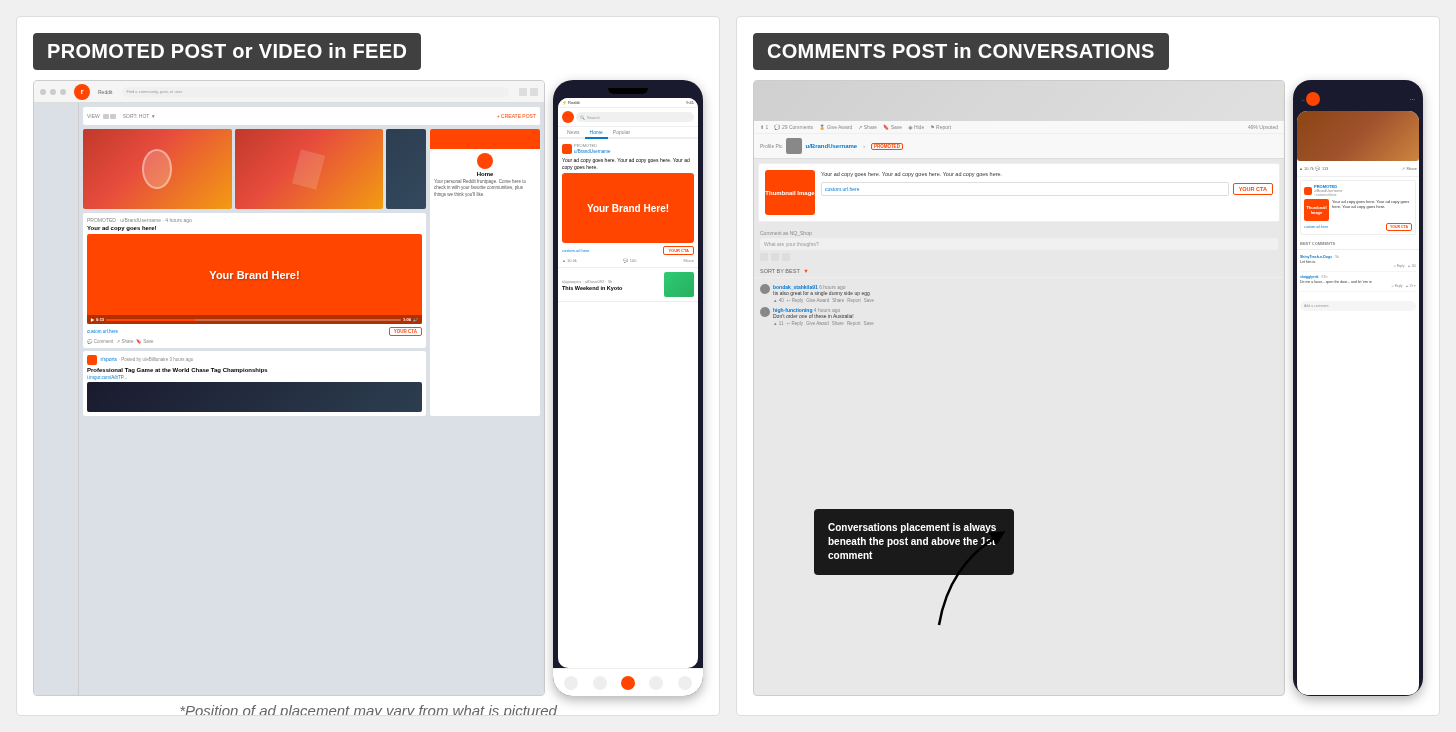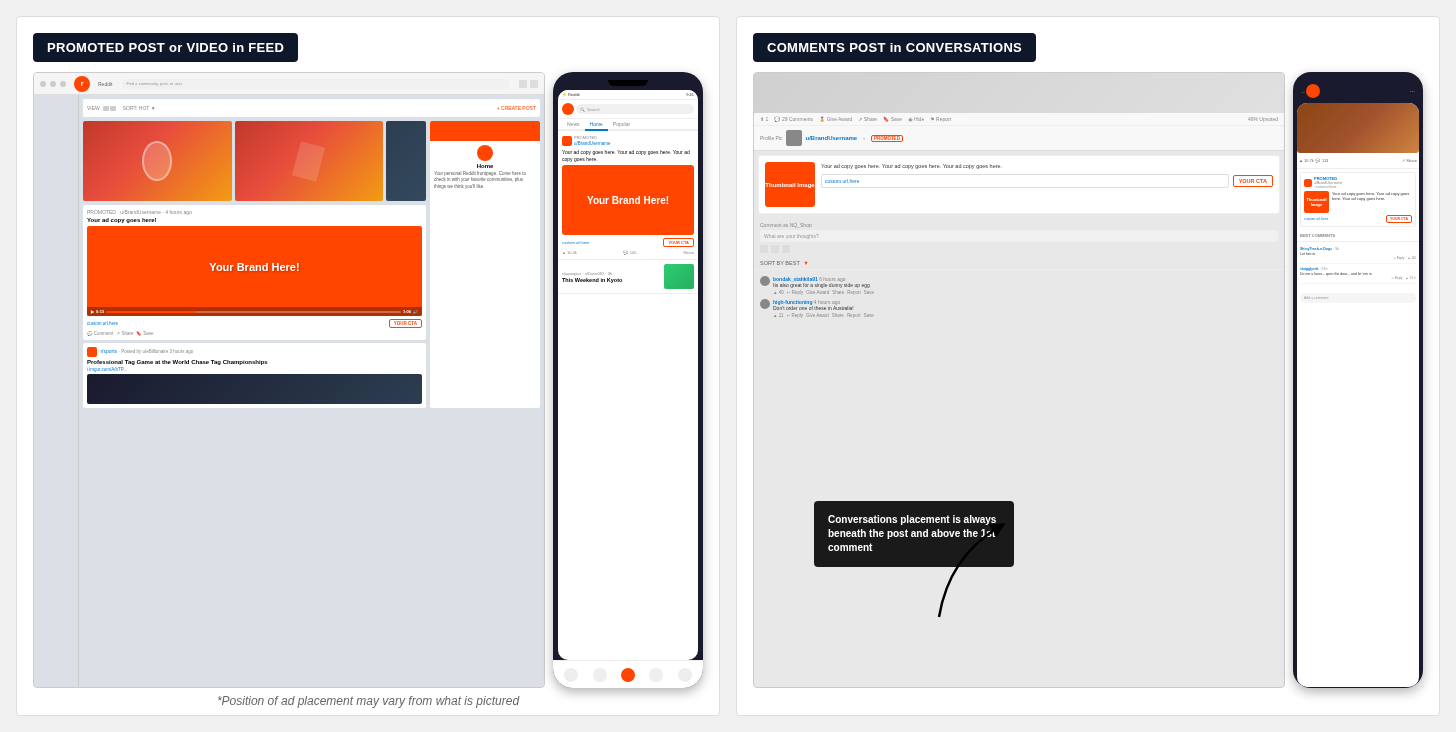--- a/index.html
+++ b/index.html
@@ -22,24 +22,24 @@
       flex: 1;
       background: white;
       border: 1px solid #ddd;
       border-radius: 4px;
       padding: 16px;
       position: relative;
       overflow: hidden;
     }
     .panel-header {
       display: inline-block;
-      background: #0f172a;
+      background: #404040;
       color: white;
       font-weight: 900;
-      font-size: 13px;
+      font-size: 20px;
       padding: 7px 14px;
       border-radius: 4px;
       margin-bottom: 10px;
       letter-spacing: 0.3px;
     }
     .panel-content {
       display: flex;
       gap: 8px;
       height: calc(100% - 50px);
     }
@@ -385,21 +385,21 @@
       background: #ff4500;
     }
     .phone-home-indicator {
       width: 40px;
       height: 3px;
       background: #333;
       border-radius: 2px;
       margin: 3px auto 0;
     }
     .footnote {
-      font-size: 12px;
+      font-size: 15px;
       color: #666;
       font-style: italic;
       margin-top: 6px;
       text-align: center;
     }
 
     
     .right-panel-content {
       display: flex;
       gap: 8px;

